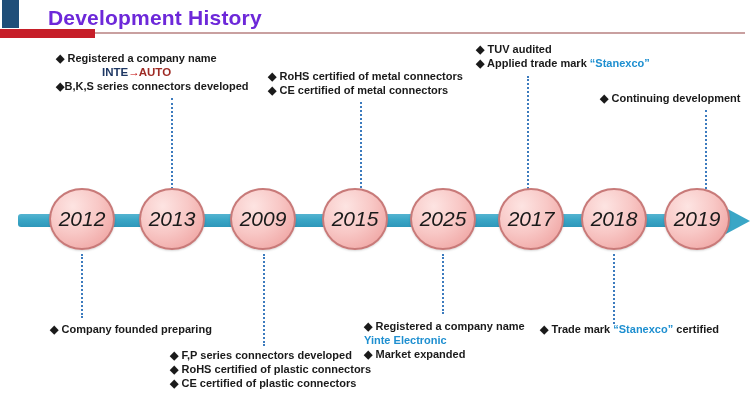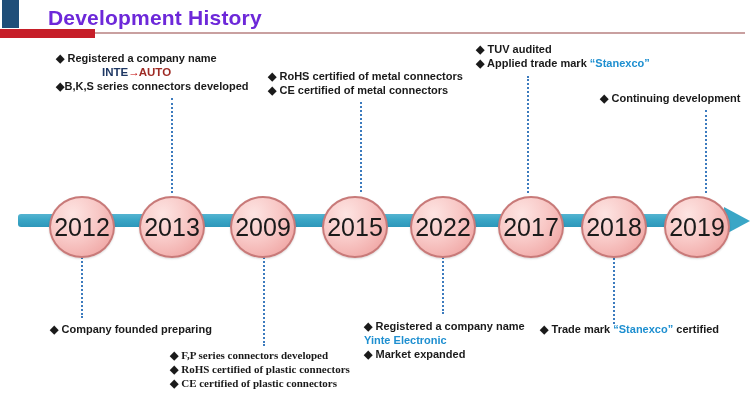--- a/index.html
+++ b/index.html
@@ -10,25 +10,25 @@
   
   .deco-navy{position:absolute;left:2px;top:0;width:17px;height:28px;background:#1F4E79;}
   .deco-red{position:absolute;left:0;top:29px;width:95px;height:9px;background:#C61E28;}
   .deco-line{position:absolute;left:95px;top:32px;width:650px;height:2px;background:#C9A0A0;}
   .title{position:absolute;left:48px;top:6px;font-size:21px;font-weight:bold;letter-spacing:.2px;color:#6d28d9;}
   
   .tl-bar{position:absolute;left:18px;top:214px;width:712px;height:13px;border-radius:3px;
     background:linear-gradient(180deg,#55B4D1 0%,#3AA6C6 45%,#2E97BA 100%);}
   .tl-arrow{position:absolute;left:724px;top:207px;width:0;height:0;
     border-top:14px solid transparent;border-bottom:14px solid transparent;border-left:26px solid #3AA6C6;}
-  .year-circle{position:absolute;top:196px;width:66px;height:62px;border-radius:50%;
+  .year-circle{position:absolute;top:188px;width:66px;height:62px;border-radius:50%;
     background:radial-gradient(ellipse at 35% 28%,#FDE4E2 0%,#F8C8C6 45%,#F0A6A4 85%,#EC9B99 100%);
     border:2px solid #C87A79;box-sizing:border-box;
     display:flex;align-items:center;justify-content:center;
-    font-size:25px;color:#1a1a1a;box-shadow:0 1px 2px rgba(0,0,0,.15);}
+    font-size:21px;color:#1a1a1a;box-shadow:0 1px 2px rgba(0,0,0,.15);font-style:italic;}
   .connector{position:absolute;width:0;border-left:2px dotted #3C7BBE;}
   
   .ann{position:absolute;font-size:11px;font-weight:bold;line-height:14px;white-space:nowrap;color:#1a1a1a;}
   .blue{color:#1E8FD0;}
   .brand-line{padding-left:10px;font-size:11.5px;}
   .brand-inte{color:#1F3864;padding-left:36px;}
   .brand-arrow{color:#C00000;letter-spacing:-1px;}
   .brand-auto{color:#9E2B25;text-align:right;}
 </style>
 </head>
@@ -50,21 +50,21 @@
   <div class="connector" style="left:705px;top:110px;height:83px;"></div>
   <div class="connector" style="left:81px;top:254px;height:64px;"></div>
   <div class="connector" style="left:263px;top:254px;height:92px;"></div>
   <div class="connector" style="left:442px;top:254px;height:60px;"></div>
   <div class="connector" style="left:613px;top:254px;height:70px;"></div>
 
   <div class="year-circle" style="left:49px;">2012</div>
   <div class="year-circle" style="left:139px;">2013</div>
   <div class="year-circle" style="left:230px;">2009</div>
   <div class="year-circle" style="left:322px;">2015</div>
-  <div class="year-circle" style="left:410px;">2022</div>
+  <div class="year-circle" style="left:410px;">2025</div>
   <div class="year-circle" style="left:498px;">2017</div>
   <div class="year-circle" style="left:581px;">2018</div>
   <div class="year-circle" style="left:664px;">2019</div>
 
   <div class="ann" style="left:56px;top:51px;">
     <div>◆ Registered a company name</div>
     <div class="brand-line"><span class="brand-inte">INTE</span><span class="brand-arrow">→</span><span class="brand-auto">AUTO</span></div>
     <div>◆B,K,S series connectors developed</div>
   </div>
 
@@ -79,21 +79,21 @@
   </div>
 
   <div class="ann" style="left:600px;top:91px;">
     <div>◆ Continuing development</div>
   </div>
 
   <div class="ann" style="left:6px;top:322px;margin-left:44px;">
     <div>◆ Company founded preparing</div>
   </div>
 
-  <div class="ann" style="left:170px;top:348px;font-family:Liberation Serif, serif;">
+  <div class="ann" style="left:170px;top:348px;">
     <div>◆ F,P series connectors developed</div>
     <div>◆ RoHS certified of plastic connectors</div>
     <div>◆ CE certified of plastic connectors</div>
   </div>
 
   <div class="ann" style="left:364px;top:319px;">
     <div>◆ Registered a company name</div>
     <div class="blue">Yinte Electronic</div>
     <div>◆ Market expanded</div>
   </div>

